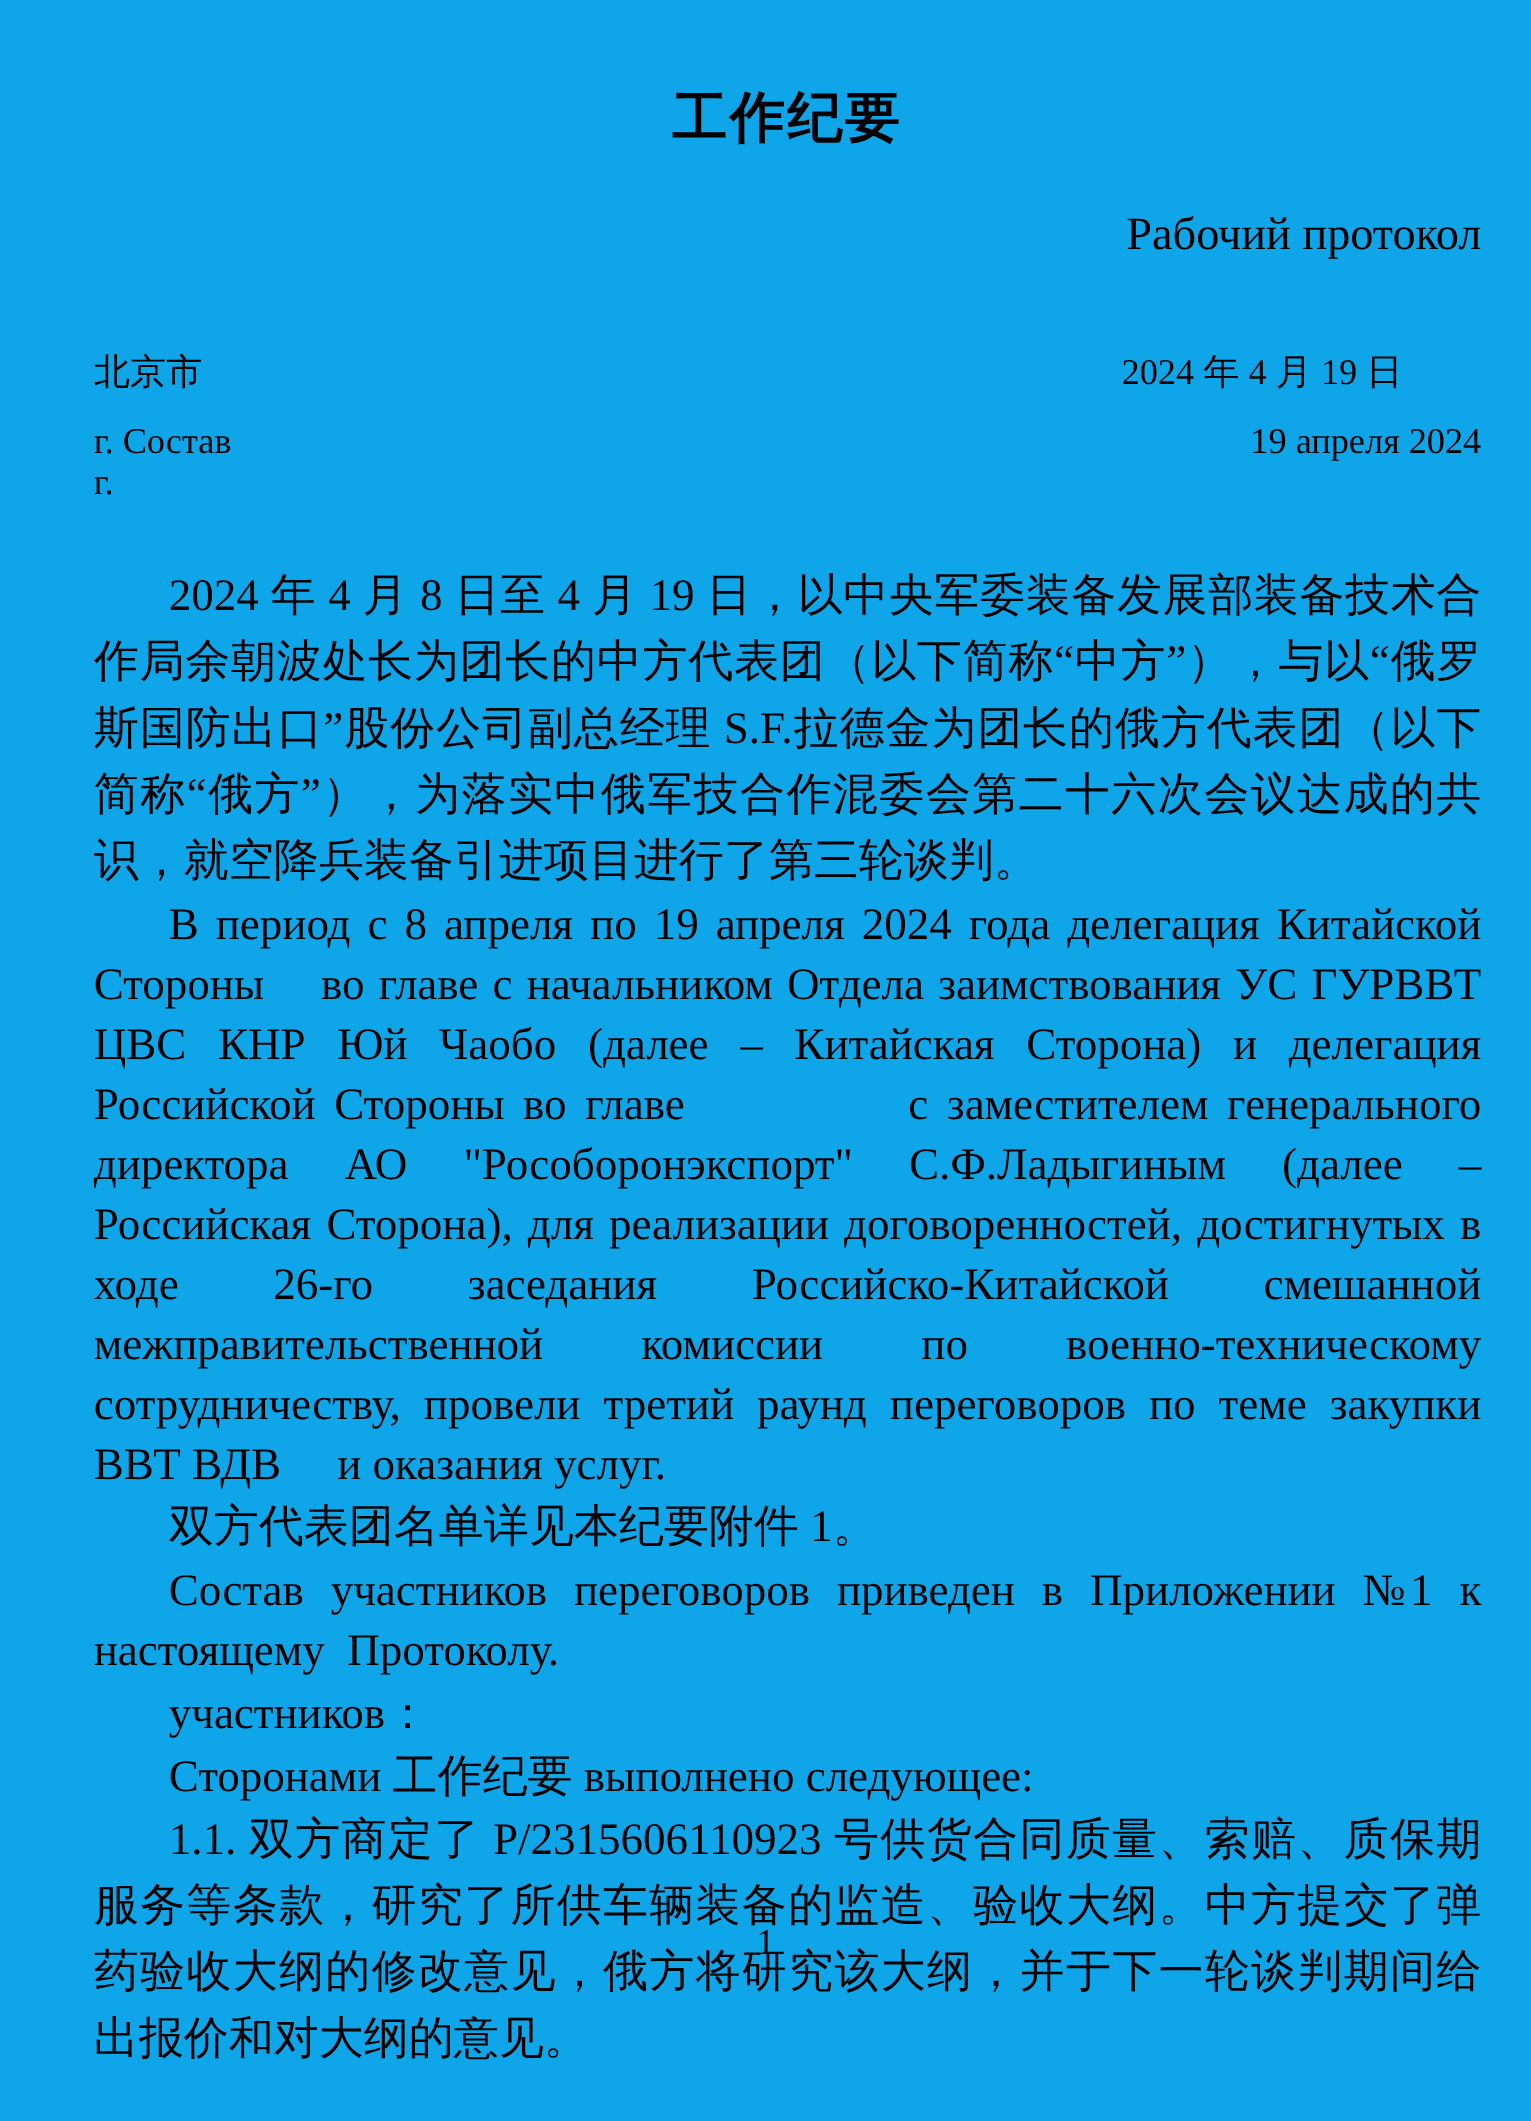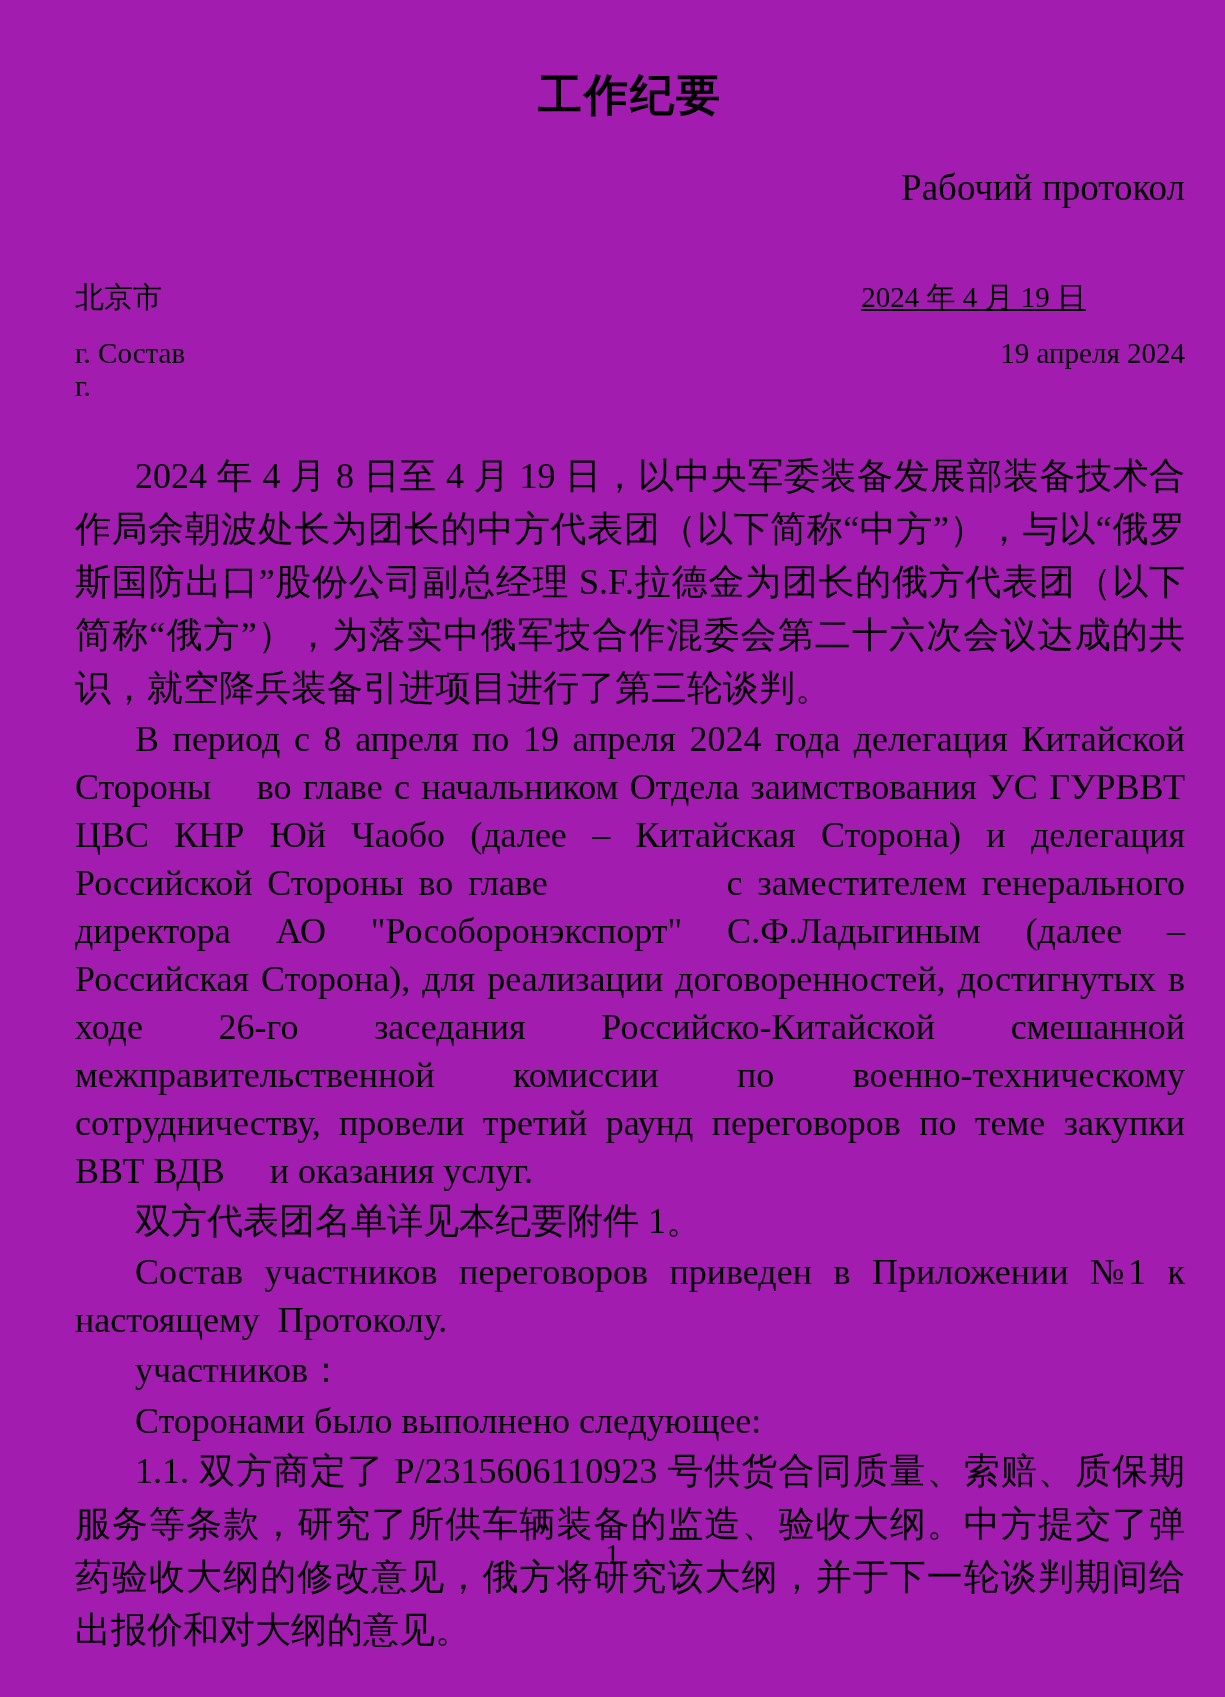--- a/index.html
+++ b/index.html
@@ -5,21 +5,21 @@
   html, body {
     margin: 0;
     padding: 0;
     background: #ffffff;
   }
   .page {
     position: relative;
     width: 1225px;
     height: 1697px;
     margin: 0 auto;
-    background: #a21caf;
+    background: #0ea5e9;
     color: #000000;
     box-sizing: border-box;
     padding: 72px 40px 0 75px;
     overflow: hidden;
     font-family: "Liberation Serif", "DejaVu Serif", serif;
   }
   .doc-title-zh {
     text-align: center;
     font-family: "DejaVu Sans", "Liberation Sans", sans-serif;
     font-weight: 700;
@@ -39,22 +39,21 @@
     margin-top: 58px;
     font-size: 29px;
   }
   .date-row {
     display: flex;
     justify-content: space-between;
     align-items: flex-end;
     height: 52px;
   }
   .date-row .right-cell-zh {
-    margin-right: 99px;
-    text-decoration: underline;
+    margin-right: 63px;
   }
   .date-row .right-cell-ru {
     margin-right: 0;
   }
   .wrap-line {
     height: 52px;
     font-size: 29px;
   }
   .doc-body {
     margin-top: 28px;
@@ -106,19 +105,19 @@
     </div>
     <div class="wrap-line">г.</div>
   </div>
 
   <div class="doc-body">
       <p class="para zh">2024 年 4 月 8 日至 4 月 19 日，以中央军委装备发展部装备技术合作局余朝波处长为团长的中方代表团（以下简称“中方”），与以“俄罗斯国防出口”股份公司副总经理 S.F.拉德金为团长的俄方代表团（以下简称“俄方”），为落实中俄军技合作混委会第二十六次会议达成的共识，就空降兵装备引进项目进行了第三轮谈判。</p>
       <p class="para ru">В период с 8 апреля по 19 апреля 2024 года делегация Китайской Стороны&nbsp;&nbsp;&nbsp;&nbsp;во главе с начальником Отдела заимствования УС ГУРВВТ ЦВС КНР Юй Чаобо (далее – Китайская Сторона) и делегация Российской Стороны во главе&nbsp;&nbsp;&nbsp;&nbsp;&nbsp;&nbsp;&nbsp;&nbsp;&nbsp;&nbsp;&nbsp;&nbsp;с заместителем генерального директора АО "Рособоронэкспорт" С.Ф.Ладыгиным (далее – Российская Сторона), для реализации договоренностей, достигнутых в ходе 26-го заседания Российско-Китайской смешанной межправительственной комиссии по военно-техническому сотрудничеству, провели третий раунд переговоров по теме закупки ВВТ ВДВ&nbsp;&nbsp;&nbsp;&nbsp;&nbsp;и оказания услуг.</p>
       <p class="para zh">双方代表团名单详见本纪要附件 1。</p>
       <p class="para ru spread">Состав участников переговоров приведен в Приложении №1 к настоящему Протоколу.</p>
       <p class="para zh">участников：</p>
-      <p class="para ru">Сторонами было выполнено следующее:</p>
+      <p class="para ru">Сторонами 工作纪要 выполнено следующее:</p>
       <p class="para zh">1.1. 双方商定了 P/2315606110923 号供货合同质量、索赔、质保期服务等条款，研究了所供车辆装备的监造、验收大纲。中方提交了弹药验收大纲的修改意见，俄方将研究该大纲，并于下一轮谈判期间给出报价和对大纲的意见。</p>
     </div>
 
   <div class="page-number">1</div>
 
 </div>
 
 </body></html>

